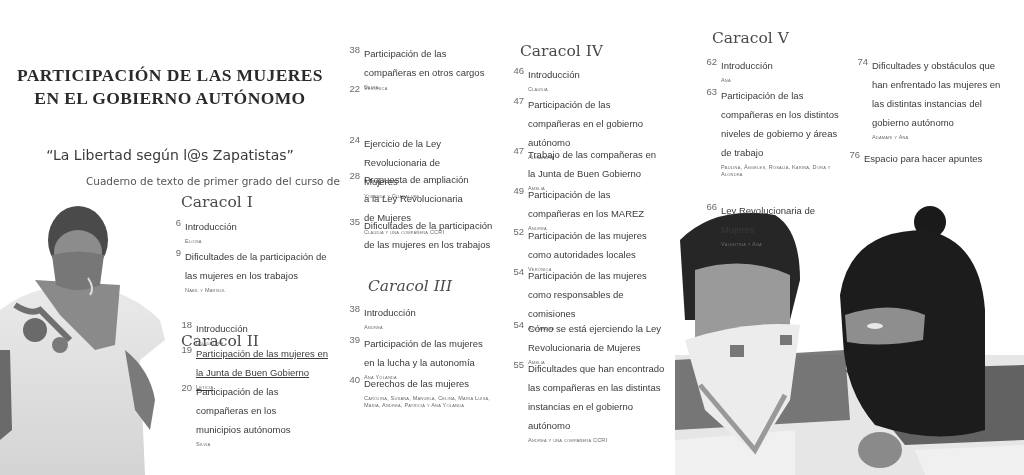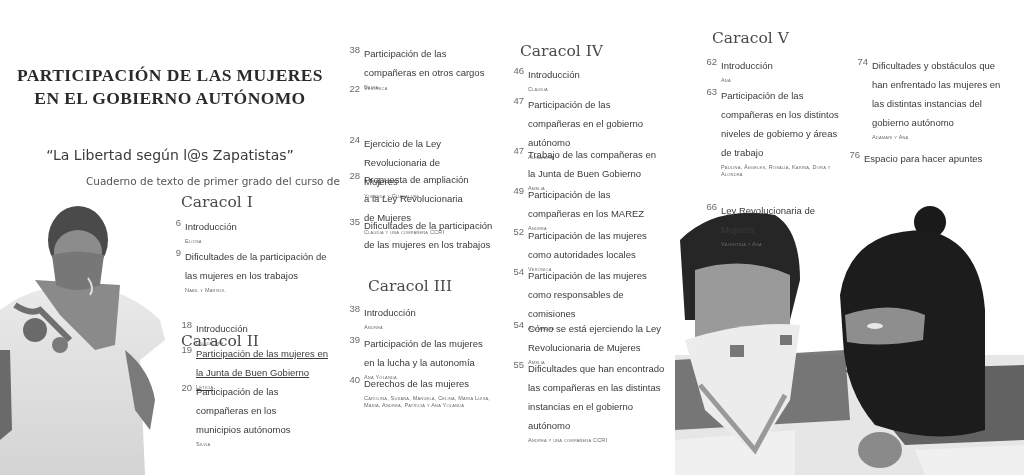--- a/index.html
+++ b/index.html
@@ -158,21 +158,21 @@
 <div class="entry" style="left:340px; top:170px; width:135px;">
   <span class="entry-num">28</span>
   <span class="entry-title">Propuesta de ampliación a la Ley Revolucionaria de Mujeres</span>
   <span class="entry-author">Claudia y una compañera CCRI</span>
 </div>
 <div class="entry" style="left:340px; top:216px; width:165px;">
   <span class="entry-num">35</span>
   <span class="entry-title">Dificultades de la participación de las mujeres en los trabajos</span>
 </div>
 
-<div class="caracol-heading" style="left:368px; top:277px;">Caracol III</div>
+<div class="caracol-heading" style="left:368px; top:277px;font-style:italic;">Caracol III</div>
 <div class="entry" style="left:340px; top:303px;">
   <span class="entry-num">38</span>
   <span class="entry-title">Introducción</span>
   <span class="entry-author">Andrea</span>
 </div>
 <div class="entry" style="left:340px; top:334px; width:155px;">
   <span class="entry-num">39</span>
   <span class="entry-title">Participación de las mujeres en la lucha y la autonomía</span>
   <span class="entry-author">Ana Yolanda</span>
 </div>

